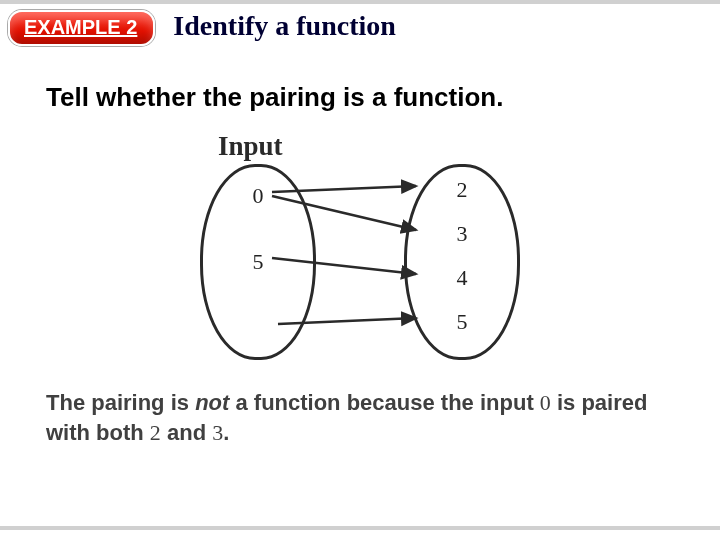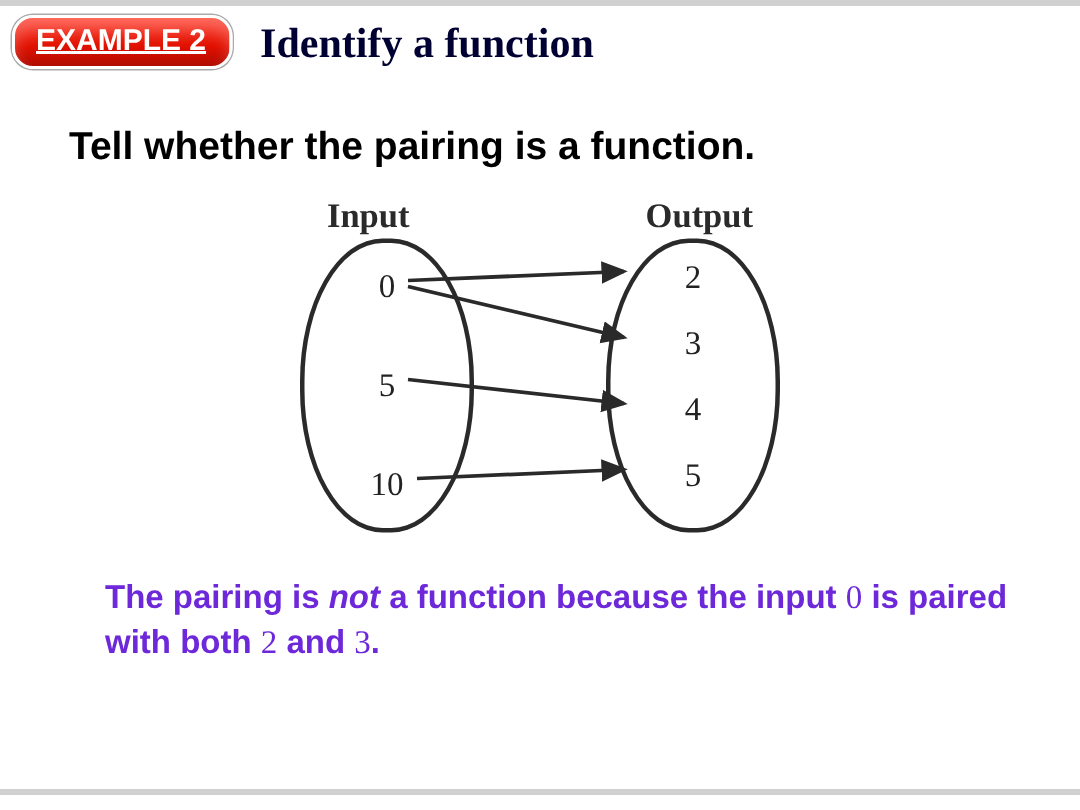--- a/index.html
+++ b/index.html
@@ -19,21 +19,21 @@
   .bottom-bar {
     position: absolute;
     bottom: 10px;
     left: 0;
     right: 0;
     height: 4px;
     background: #d0d0d0;
   }
   .header-row {
     display: flex;
-    align-items: flex-end;
+    align-items: flex-start;
     margin-top: 6px;
     margin-left: 8px;
     gap: 18px;
   }
   .example-badge {
     background: linear-gradient(to bottom, #ff3a2a 0%, #e01000 60%, #b00c00 100%);
     color: #ffffff;
     font-weight: bold;
     font-size: 20px;
     padding: 4px 16px 5px 14px;
@@ -57,21 +57,21 @@
   .diagram-wrap {
     width: 320px;
     margin: 18px auto 0 auto;
     position: relative;
   }
   .diag-headers {
     display: flex;
     justify-content: space-between;
     font-family: "Times New Roman", Times, serif;
     font-weight: bold;
-    font-size: 23px;
+    font-size: 27px;
     color: #2a2a2a;
     padding: 0 18px 2px 18px;
   }
   .ovals {
     display: flex;
     justify-content: space-between;
     position: relative;
   }
   .oval {
     width: 110px;
@@ -98,25 +98,25 @@
   .out0 { top: 10px; }
   .out1 { top: 54px; }
   .out2 { top: 98px; }
   .out3 { top: 142px; }
   .arrows {
     position: absolute;
     top: 0; left: 0; right: 0; bottom: 0;
     pointer-events: none;
   }
   .conclusion {
-    margin: 28px 46px 0 70px;
+    margin: 28px 46px 0 46px;
     font-size: 22px;
     font-weight: bold;
     line-height: 1.35;
-    color: #6d28d9;
+    color: #404040;
   }
   .conclusion .emph {
     font-style: italic;
   }
   .conclusion .serif {
     font-family: "Times New Roman", Times, serif;
     font-weight: normal;
   }
 </style>
 </head>
@@ -127,27 +127,25 @@
 <div class="header-row">
   <div class="example-badge">EXAMPLE 2</div>
   <div class="header-title">Identify a function</div>
 </div>
 
 <div class="instruction">Tell whether the pairing is a function.</div>
 
 <div class="diagram-wrap">
   <div class="diag-headers">
     <span>Input</span>
-    <span>Output</span>
   </div>
   <div class="ovals">
     <div class="oval">
       <div class="val in0">0</div>
       <div class="val in1">5</div>
-      <div class="val in2">10</div>
     </div>
     <div class="oval">
       <div class="val out0">2</div>
       <div class="val out1">3</div>
       <div class="val out2">4</div>
       <div class="val out3">5</div>
     </div>
     <svg class="arrows" viewBox="0 0 320 190">
       <defs>
         <marker id="ah" markerWidth="8" markerHeight="8" refX="6" refY="3" orient="auto">

